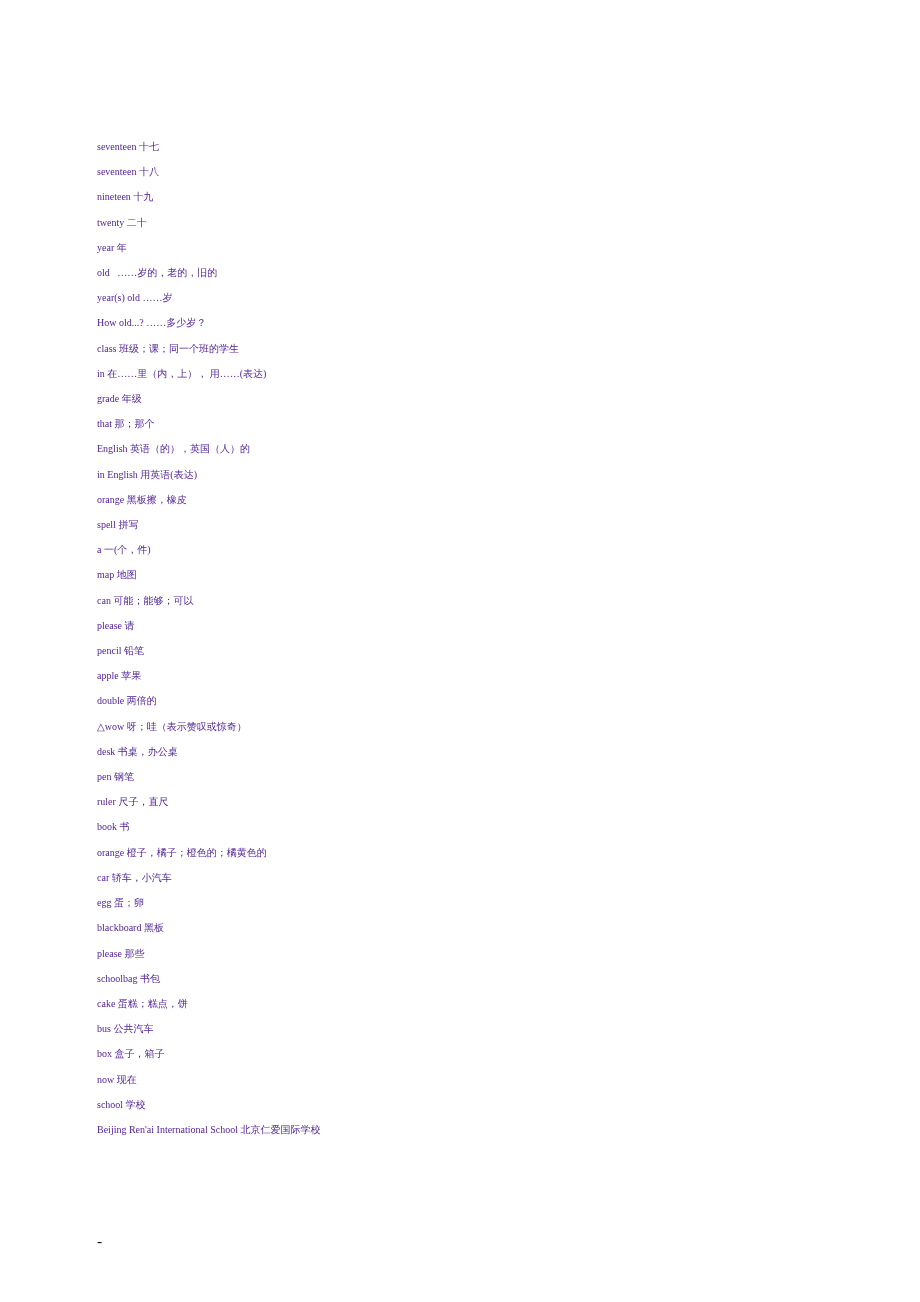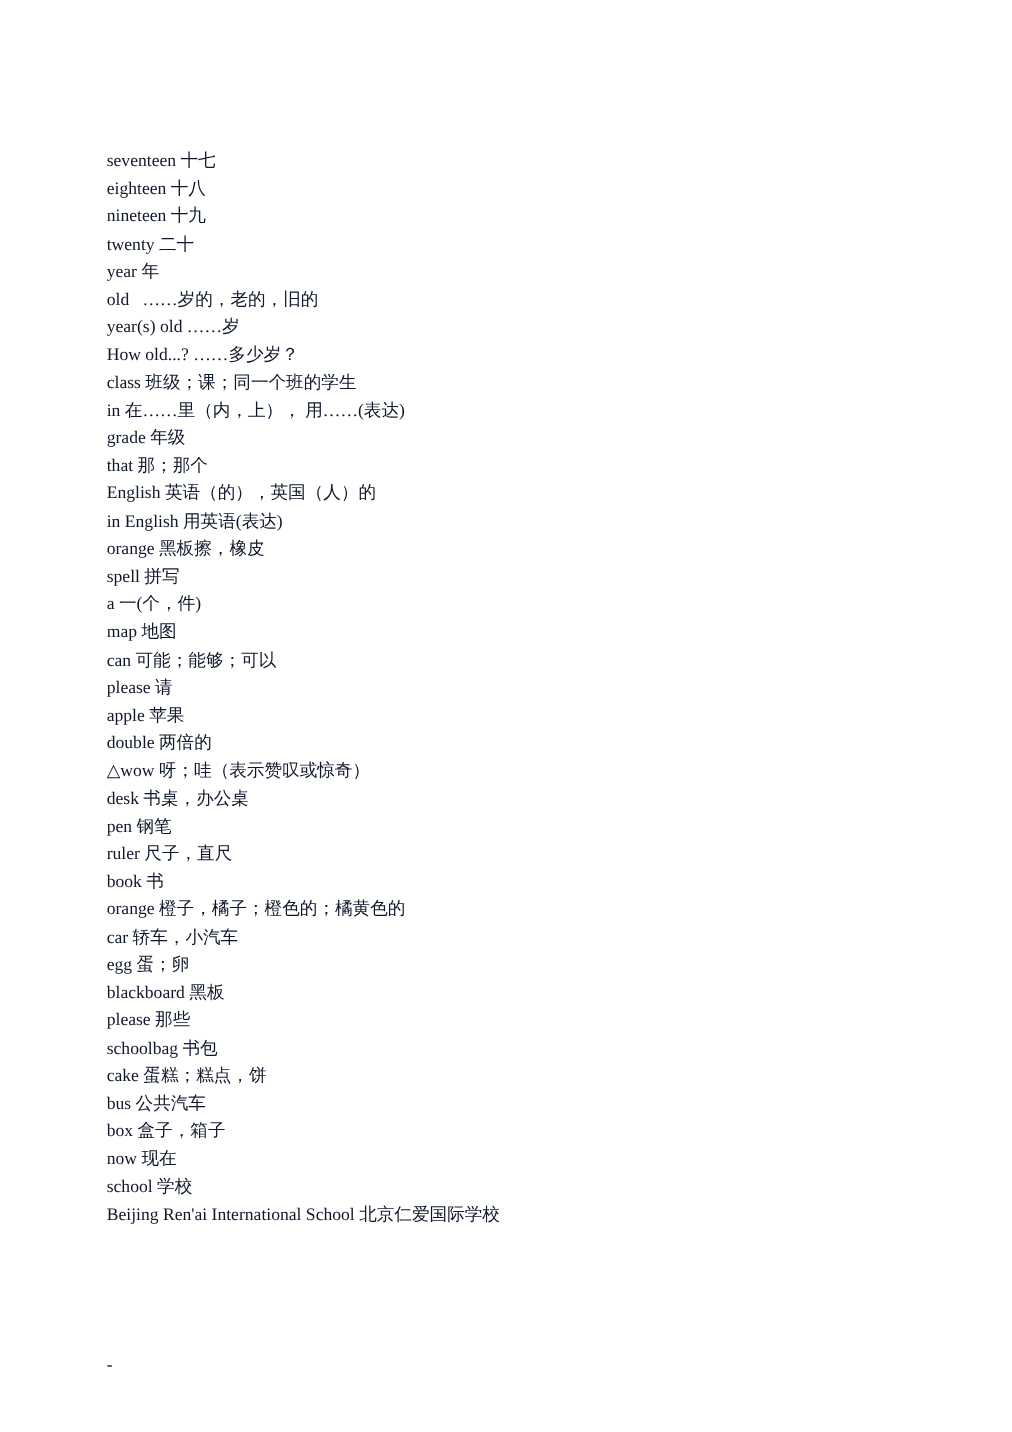--- a/index.html
+++ b/index.html
@@ -11,58 +11,59 @@
     height: 1302px;
     position: relative;
   }
   .content {
     position: absolute;
     top: 134px;
     left: 97px;
     width: 720px;
   }
   .entry {
-    font-size: 16px;
+    font-size: 10px;
     line-height: 25.2px;
-    color: #0f172a;
+    color: #4c1d95;
     white-space: pre;
     font-family: Liberation Serif, serif;
   }
   .footer-dash {
     position: absolute;
     left: 97px;
     top: 1232px;
     font-size: 15.5px;
     color: #000;
   }
 </style>
 </head>
 <body>
 
 <div class="content" id="list-container">
     <div class="entry">seventeen 十七</div>
-    <div class="entry">eighteen 十八</div>
+    <div class="entry">seventeen 十八</div>
     <div class="entry">nineteen 十九</div>
     <div class="entry">twenty 二十</div>
     <div class="entry">year 年</div>
     <div class="entry">old   ……岁的，老的，旧的</div>
     <div class="entry">year(s) old ……岁</div>
     <div class="entry">How old...? ……多少岁？</div>
     <div class="entry">class 班级；课；同一个班的学生</div>
     <div class="entry">in 在……里（内，上）， 用……(表达)</div>
     <div class="entry">grade 年级</div>
     <div class="entry">that 那；那个</div>
     <div class="entry">English 英语（的），英国（人）的</div>
     <div class="entry">in English 用英语(表达)</div>
     <div class="entry">orange 黑板擦，橡皮</div>
     <div class="entry">spell 拼写</div>
     <div class="entry">a 一(个，件)</div>
     <div class="entry">map 地图</div>
     <div class="entry">can 可能；能够；可以</div>
     <div class="entry">please 请</div>
+    <div class="entry">pencil 铅笔</div>
     <div class="entry">apple 苹果</div>
     <div class="entry">double 两倍的</div>
     <div class="entry">△wow 呀；哇（表示赞叹或惊奇）</div>
     <div class="entry">desk 书桌，办公桌</div>
     <div class="entry">pen 钢笔</div>
     <div class="entry">ruler 尺子，直尺</div>
     <div class="entry">book 书</div>
     <div class="entry">orange 橙子，橘子；橙色的；橘黄色的</div>
     <div class="entry">car 轿车，小汽车</div>
     <div class="entry">egg 蛋；卵</div>

